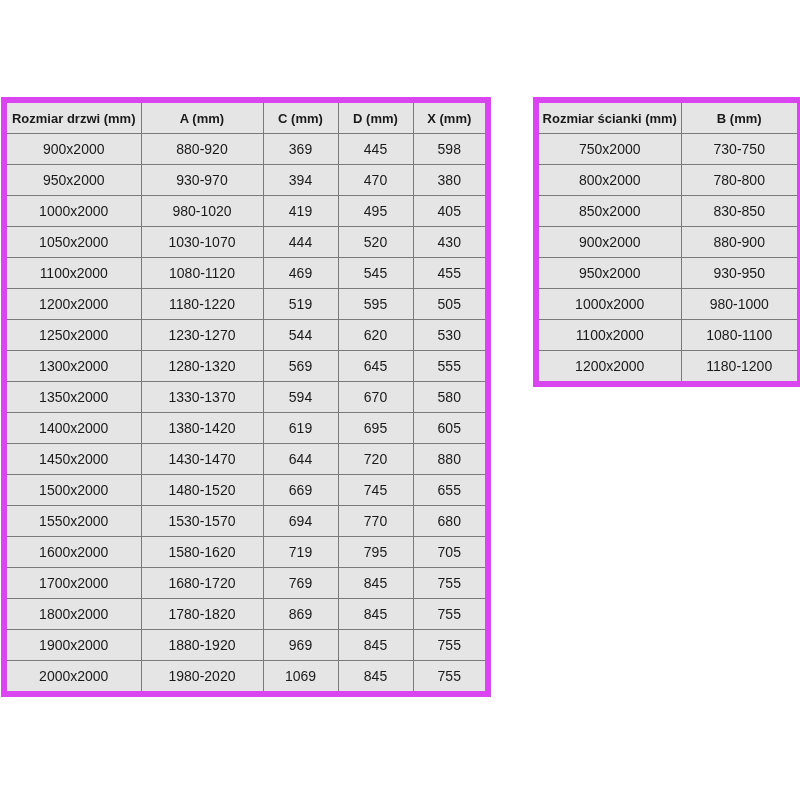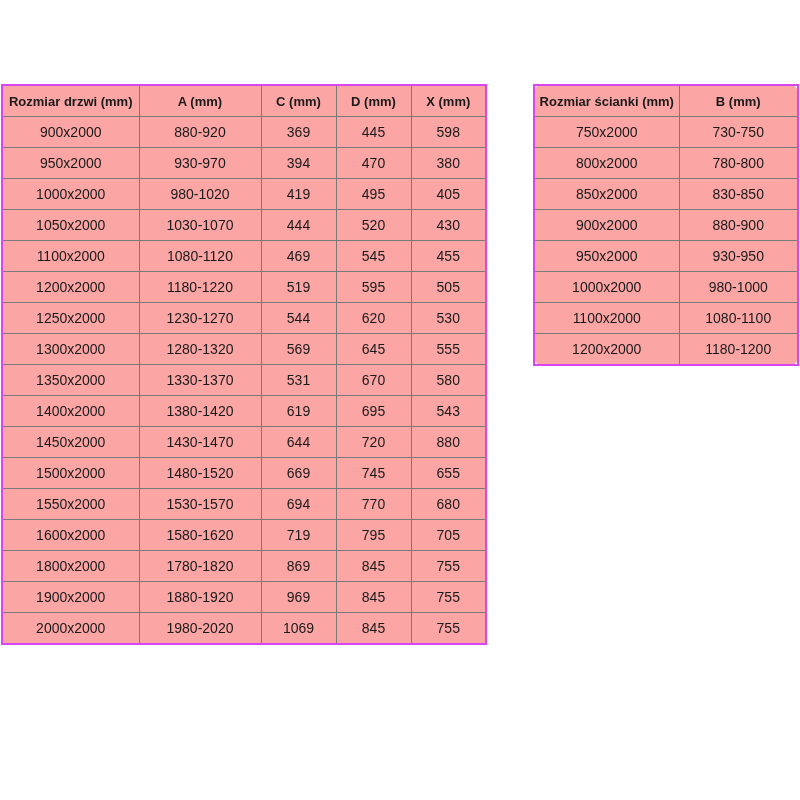--- a/index.html
+++ b/index.html
@@ -11,25 +11,25 @@
     position: relative;
     width: 800px;
     height: 800px;
     background: #ffffff;
     font-family: "Liberation Sans", sans-serif;
     color: #1a1a1a;
     overflow: hidden;
   }
   table.spec-table {
     position: absolute;
-    top: 84px;
+    top: 97px;
     border-collapse: collapse;
     table-layout: fixed;
-    border: 2px solid #d946ef;
-    background: #fca5a5;
+    border: 6px solid #d946ef;
+    background: #e5e5e5;
   }
   table.spec-table.left-table  { left: 1px;  width: 484px; }
   table.spec-table.right-table { left: 533px; width: 264px; border-radius: 11px; }
   .spec-table th, .spec-table td {
     border: 1px solid #7a7a7a;
     text-align: center;
     vertical-align: middle;
     height: 30px;
     padding: 0 2px;
     color: #1a1a1a;
@@ -120,30 +120,30 @@
         <tr>
           <td>1300x2000</td>
           <td>1280-1320</td>
           <td>569</td>
           <td>645</td>
           <td>555</td>
         </tr>
         <tr>
           <td>1350x2000</td>
           <td>1330-1370</td>
-          <td>531</td>
+          <td>594</td>
           <td>670</td>
           <td>580</td>
         </tr>
         <tr>
           <td>1400x2000</td>
           <td>1380-1420</td>
           <td>619</td>
           <td>695</td>
-          <td>543</td>
+          <td>605</td>
         </tr>
         <tr>
           <td>1450x2000</td>
           <td>1430-1470</td>
           <td>644</td>
           <td>720</td>
           <td>880</td>
         </tr>
         <tr>
           <td>1500x2000</td>
@@ -158,20 +158,27 @@
           <td>694</td>
           <td>770</td>
           <td>680</td>
         </tr>
         <tr>
           <td>1600x2000</td>
           <td>1580-1620</td>
           <td>719</td>
           <td>795</td>
           <td>705</td>
+        </tr>
+        <tr>
+          <td>1700x2000</td>
+          <td>1680-1720</td>
+          <td>769</td>
+          <td>845</td>
+          <td>755</td>
         </tr>
         <tr>
           <td>1800x2000</td>
           <td>1780-1820</td>
           <td>869</td>
           <td>845</td>
           <td>755</td>
         </tr>
         <tr>
           <td>1900x2000</td>

